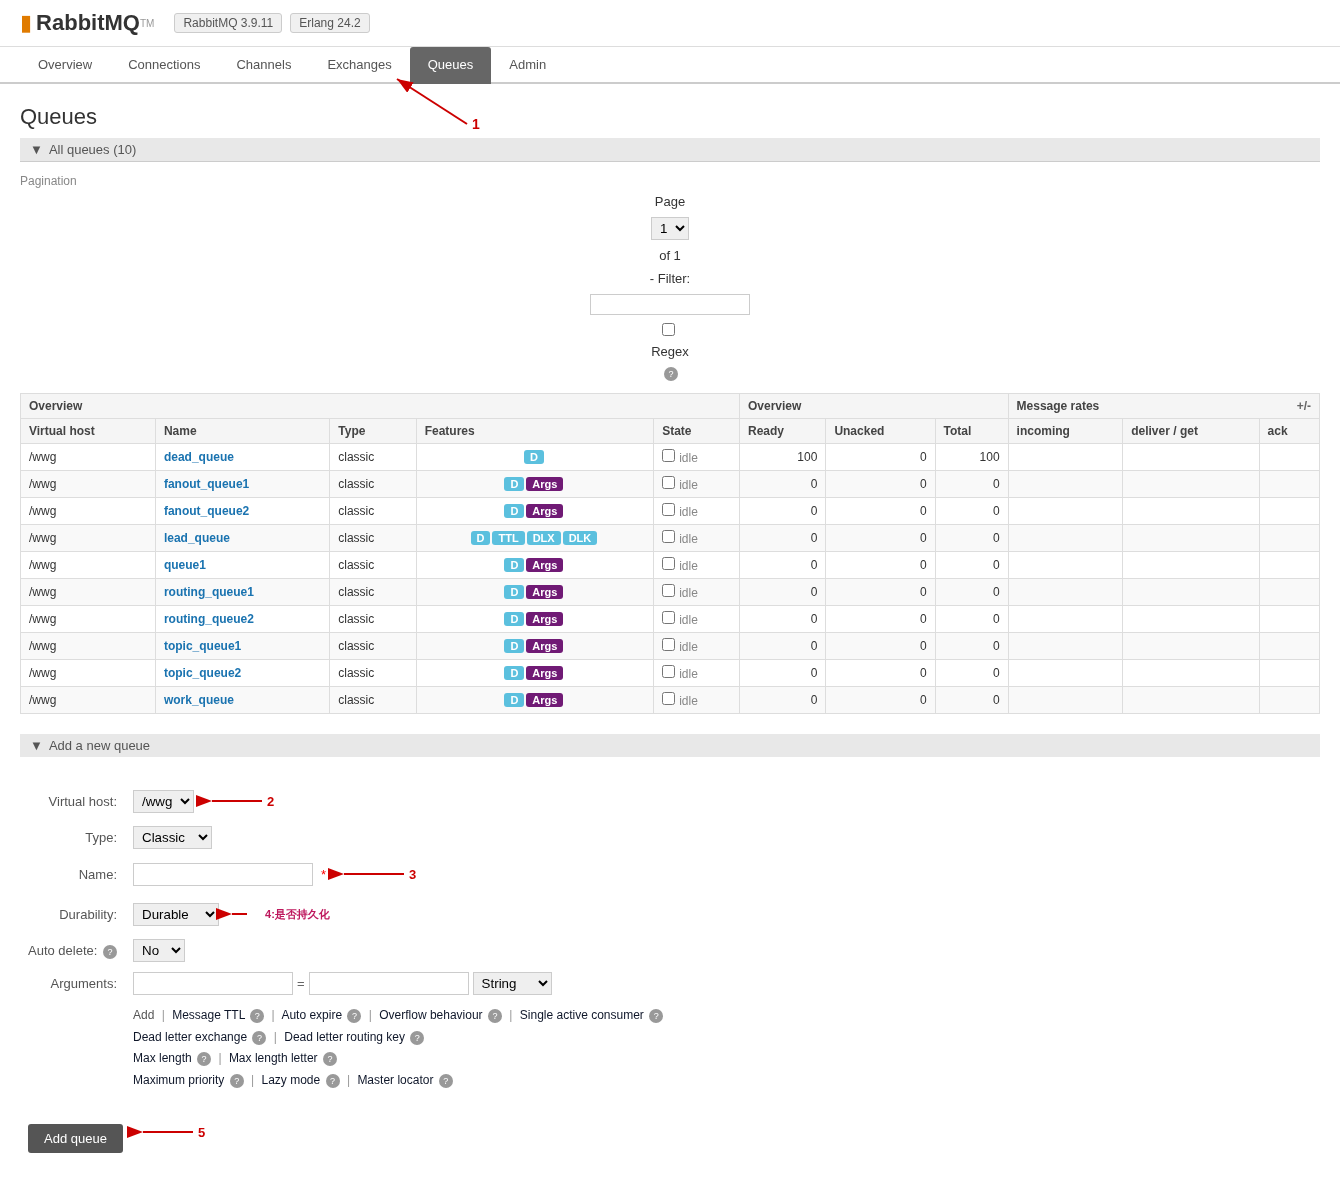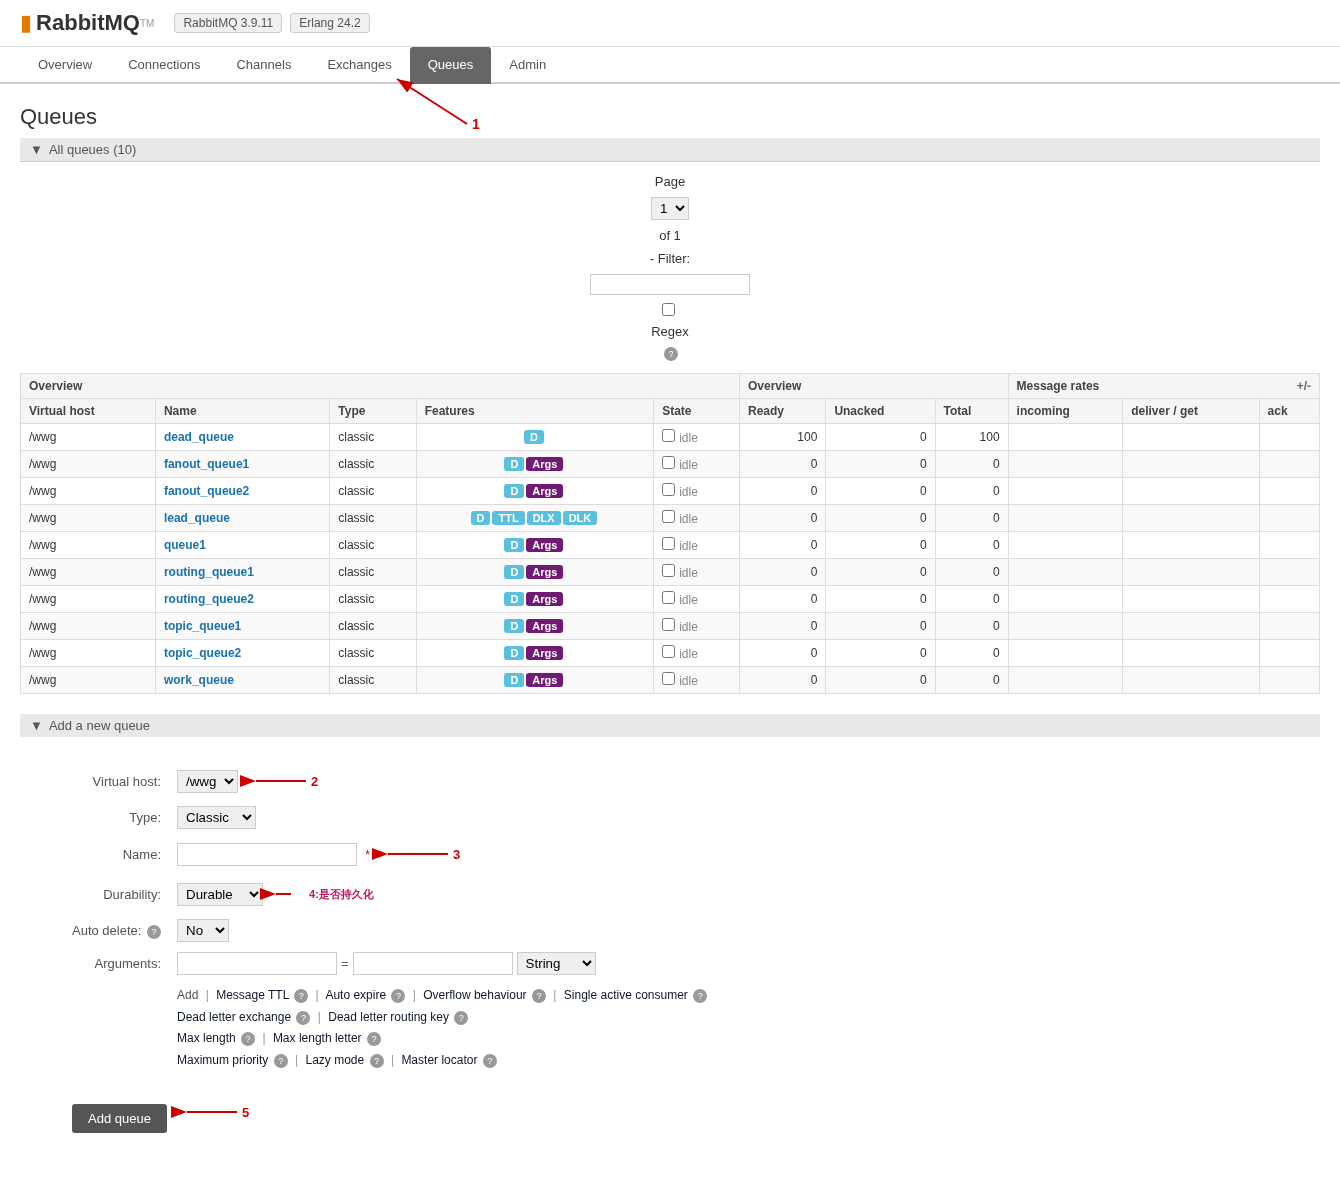--- a/index.html
+++ b/index.html
@@ -117,20 +117,21 @@
   </div>
 
   <div class="section-header">
     <span>▼</span>
     <span>All queues (10)</span>
   </div>
 
   <hr class="section-line">
 
   <div class="pagination-section">
+    <div class="pagination-label">Pagination</div>
     <div class="pagination-row">
       <span>Page</span>
       <select>
         <option>1</option>
       </select>
       <span>of 1</span>
       <span>- Filter:</span>
       <input type="text" value="" style="">
       <input type="checkbox" style="">
       <label>Regex</label>
@@ -296,21 +297,21 @@
         </tr>
       </tbody>
   </table>
 
   <div class="form-section" style="margin-top:20px;">
     <div class="section-header">
       <span>▼</span>
       <span>Add a new queue</span>
     </div>
 
-    <div style="padding: 12px 0; position:relative;margin-left:44px;">
+    <div style="padding: 12px 0; position:relative;">
       <table class="form-table">
         <tbody>
             <tr>
           <td class="label">Virtual host:</td>
           <td>
             <div style="display:flex; align-items:center; gap:8px;">
               <select>
                 <option>/wwg</option>
               </select>
 

